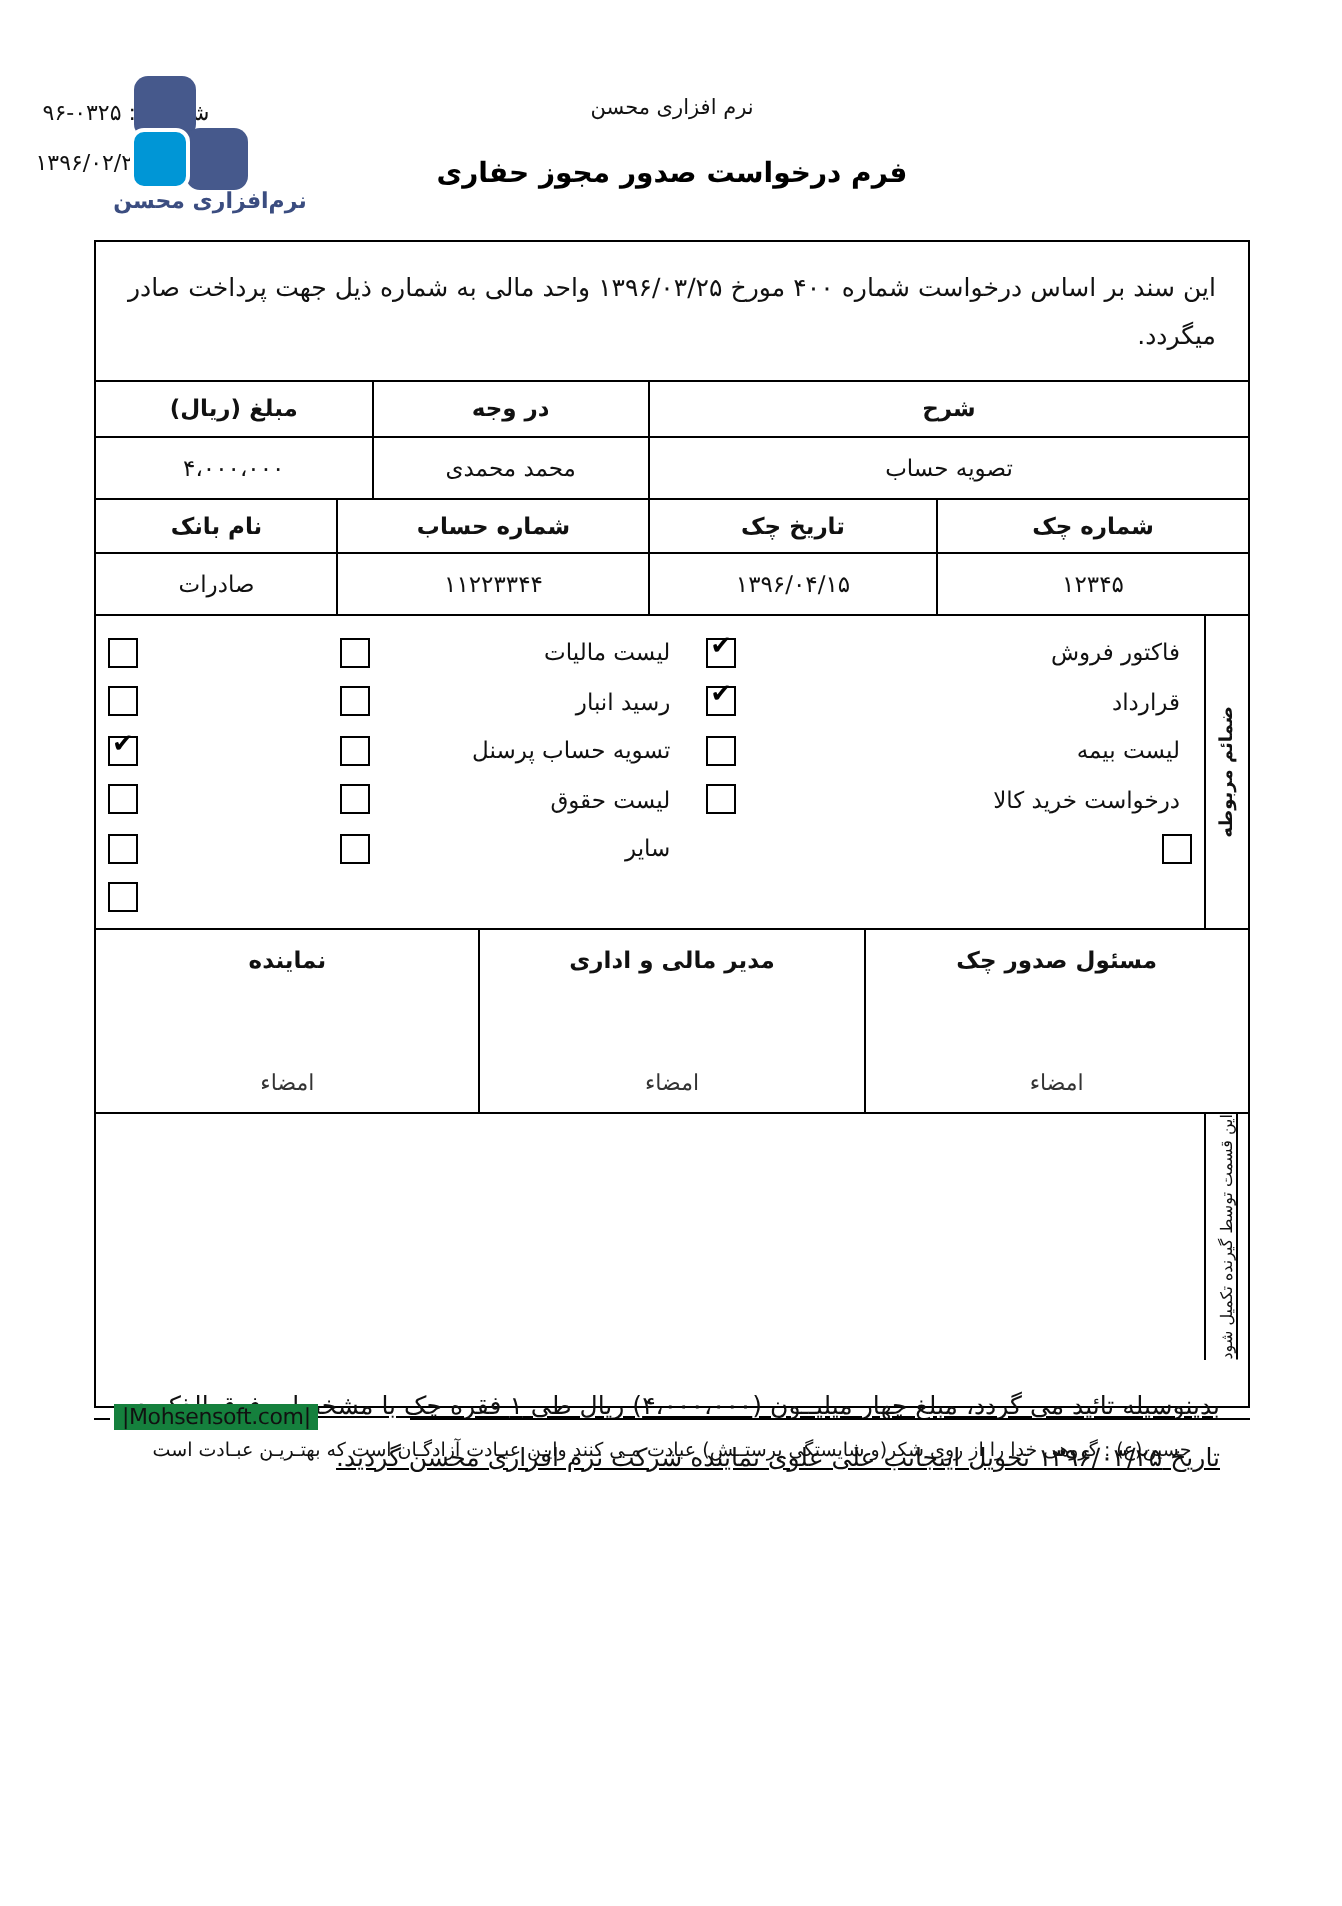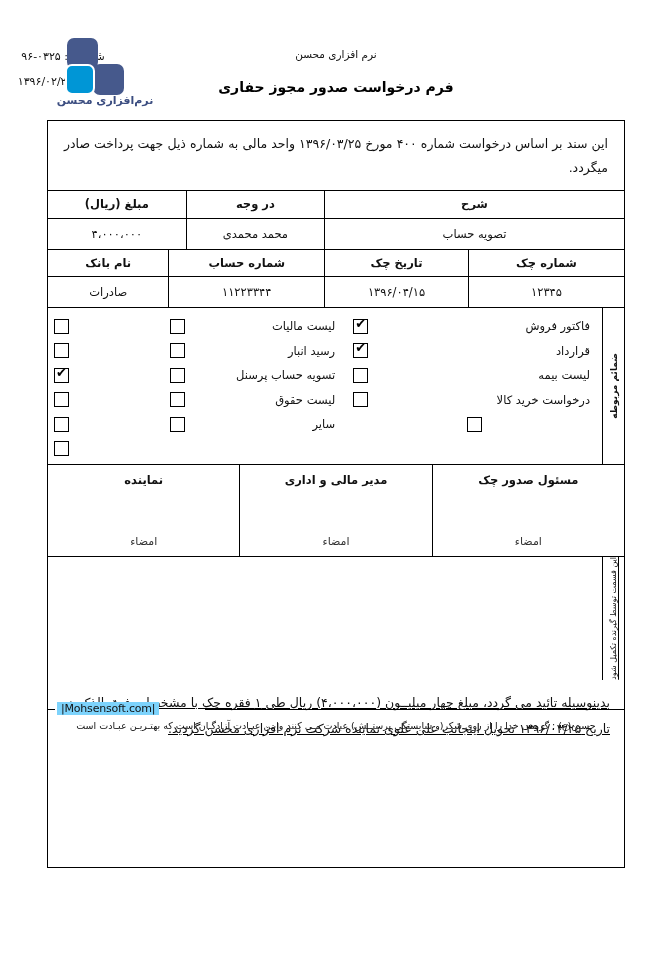--- a/index.html
+++ b/index.html
@@ -87,21 +87,21 @@
     color: #3b4d80;
     direction: rtl;
     letter-spacing: -0.3px;
   }
 
   
   .frame {
     position: absolute;
     top: 120px; left: 47px;
     width: 578px;
-    height: 748px;
+    height: 584px;
     border: 1.4px solid #000;
     direction: rtl;
   }
 
   
   .intro {
     padding: 11px 16px 10px 16px;
     font-size: 12.5px;
     line-height: 24px;
     color: #111;
@@ -170,21 +170,20 @@
     padding: 2px 6px 0 6px;
   }
   .cb-col.c-right { flex: 0 0 46%; }
   .cb-col.c-mid   { flex: 0 0 33%; }
   .cb-col.c-left  { flex: 0 0 21%; }
   .cb-row {
     display: flex;
     flex-direction: row;
     align-items: center;
     height: 24.5px;
-    justify-content: center;
   }
   .cb-row .label {
     flex: 1;
     font-size: 11.5px;
     color: #111;
     text-align: right;
     padding-right: 6px;
     white-space: nowrap;
   }
   .box {
@@ -289,21 +288,21 @@
   .footer-rule .ln-right { right: 0; width: 420px; }
   .footer-rule .ln-left  { left: 0;  width: 8px; }
   .footer-brand {
     position: absolute;
     top: 0; left: 10px;
     font-size: 11px;
     color: #111;
     font-family: "DejaVu Sans", "Liberation Sans", sans-serif;
     letter-spacing: -0.2px;
     padding: 0 4px;
-    background: #7dd3fc;
+    background: #15803d;
   }
   .footer-brand .bar { color: #111; }
   .footer-quote {
     position: absolute;
     top: 718px; left: 47px;
     width: 578px;
     text-align: center;
     direction: rtl;
     font-size: 9.5px;
     color: #111;

